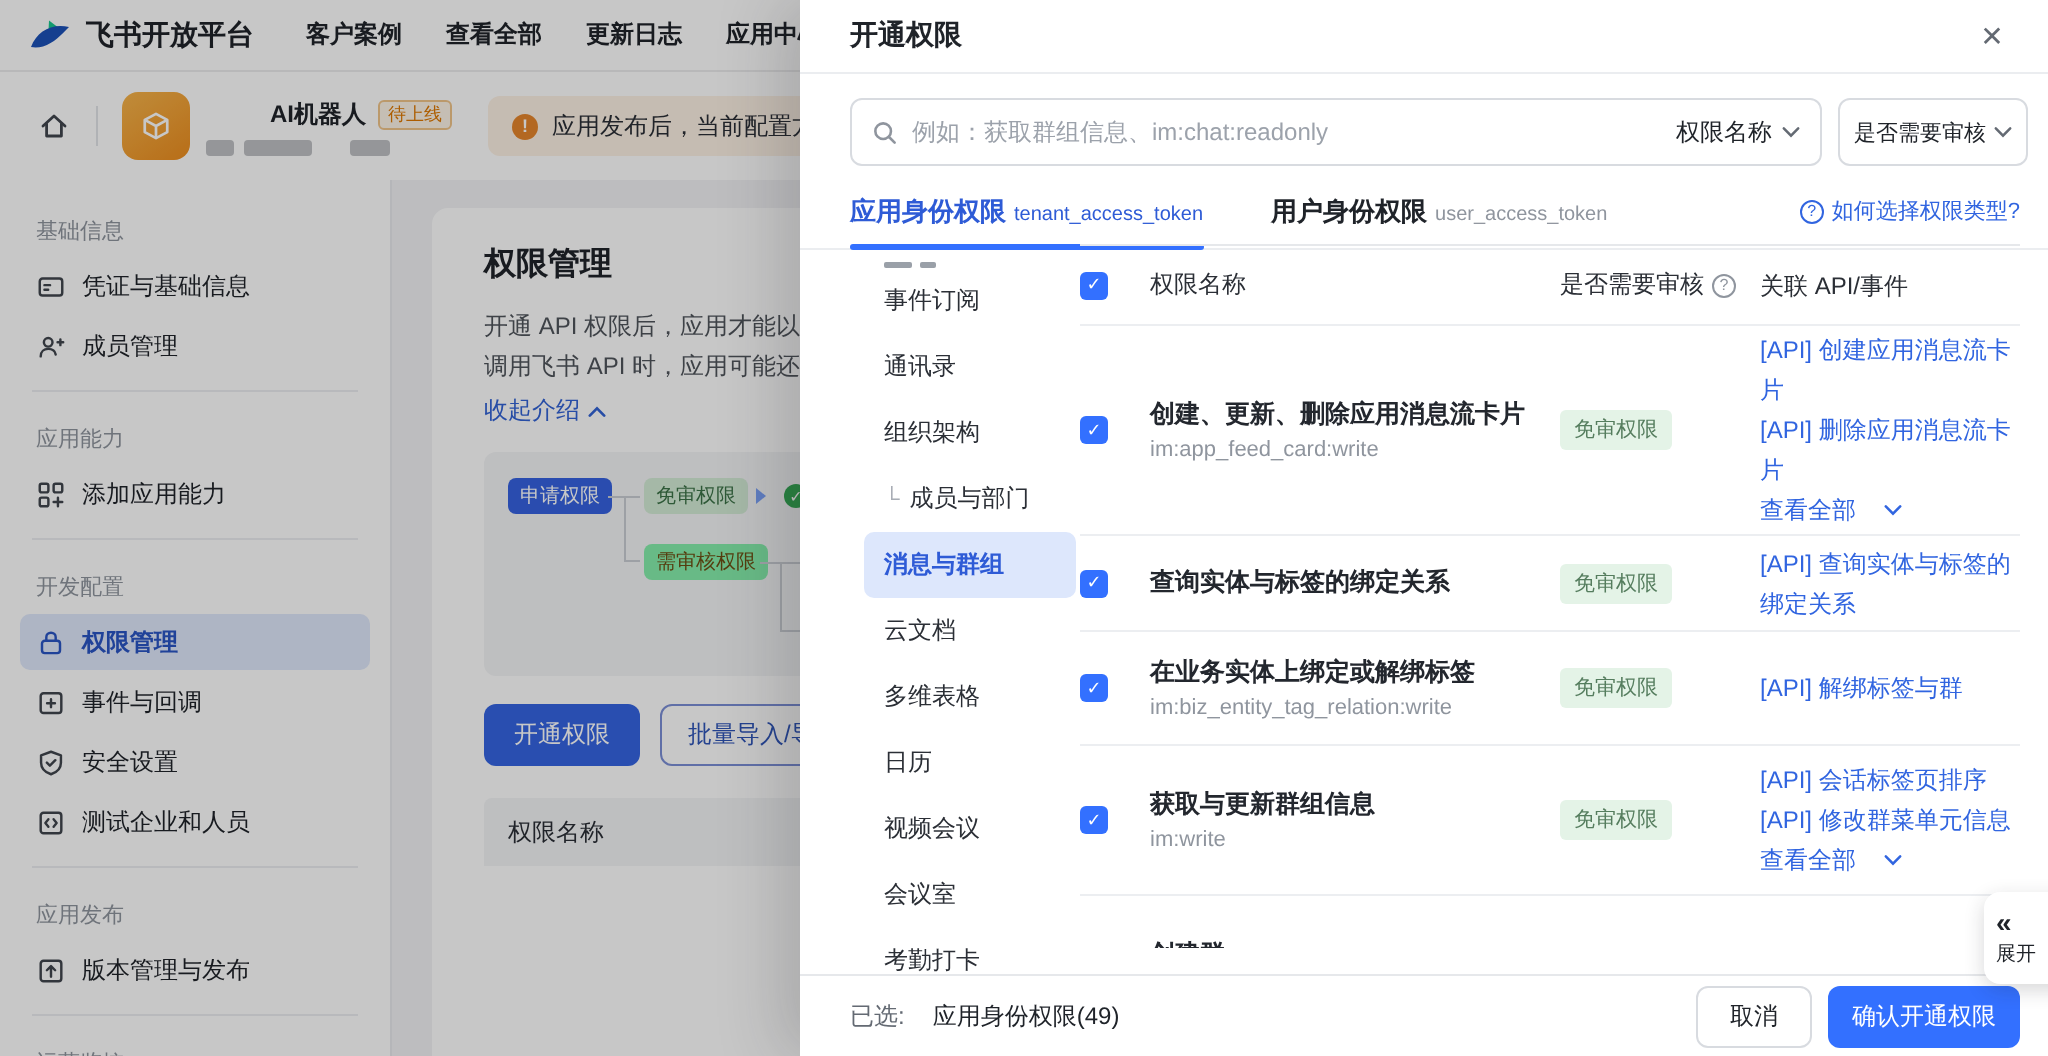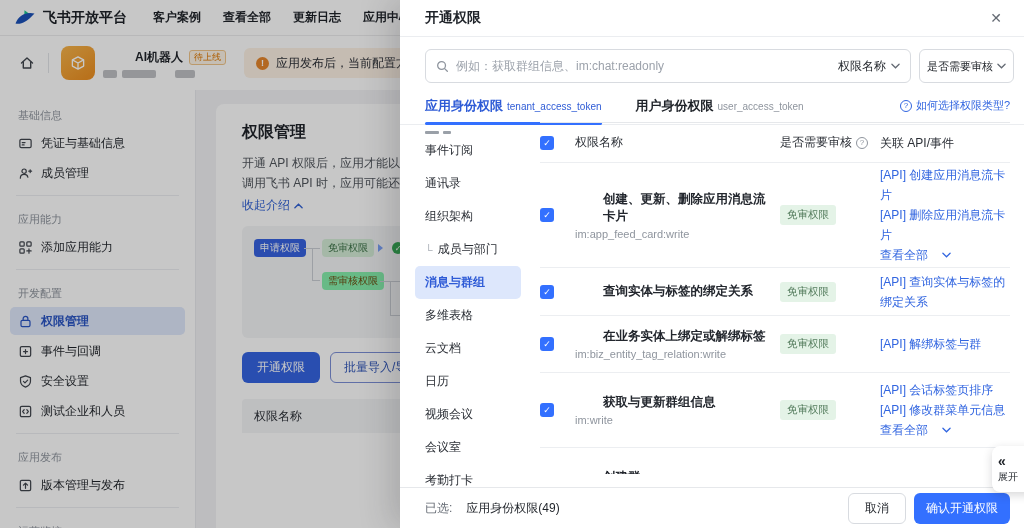--- a/index.html
+++ b/index.html
@@ -78,35 +78,35 @@
   .tab { display:flex; align-items:baseline; gap:4px; padding-bottom:9px; margin-right:34px; cursor:pointer; position:relative; }
   .tab .t-label { font-size:13px; font-weight:bold; color:#1f2329; }
   .tab .t-code { font-size:10px; color:#8f959e; }
   .tab.active .t-label, .tab.active .t-code { color:#2e5bd6; }
   .tab.active::after { content:""; position:absolute; left:0; right:0; bottom:-1px; height:3px; border-radius:2px; background:#3370ff; }
   .help-link { margin-left:auto; display:flex; align-items:center; gap:4px; font-size:11px; color:#3165e0; padding-bottom:11px; cursor:pointer; }
   .qmark { width:12px; height:12px; border-radius:50%; border:1px solid currentColor; font-size:8px; display:flex; align-items:center; justify-content:center; flex:none; }
   .qmark.gray { color:#8f959e; }
 
   .m-body { position:absolute; top:122px; left:0; right:0; bottom:41px; overflow:hidden; }
-  .cat-list { position:absolute; left:15px; top:0; width:106px; bottom:0; overflow:hidden; }
+  .cat-list { position:absolute; left:32px; top:0; width:106px; bottom:0; overflow:hidden; }
   .cat-clip { height:12px; display:flex; align-items:flex-end; gap:4px; padding:0 10px; overflow:hidden; cursor:pointer; }
   .cat-clip i { display:block; height:3px; background:#9aa0a8; border-radius:1px; }
   .cat-item { height:33px; display:flex; align-items:center; padding:0 10px; font-size:12px; color:#2b2f36; border-radius:5px; cursor:pointer; white-space:nowrap; }
   .cat-item.sub { gap:5px; color:#2b2f36; }
   .cat-item.sub .conn { color:#a8adb5; font-size:11px; }
   .cat-item.selected { background:#dde7fc; color:#2e5bd6; font-weight:bold; }
 
   .perm-table { position:absolute; left:140px; right:14px; top:0; bottom:0; font-size:12px; }
   .t-row { display:flex; align-items:center; border-top:1px solid #eceef1; }
   .t-row.thead { height:40px; border-top:1px solid #e6e8eb; color:#2b2f36; }
   .cell-chk { width:35px; flex:none; display:flex; align-items:center; }
   .checkbox { width:14px; height:14px; border-radius:3px; background:#3370ff; color:#fff; font-size:9px; display:flex; align-items:center; justify-content:center; cursor:pointer; }
   .cell-name { width:205px; flex:none; padding-right:12px; }
-  .perm-name { font-size:12.5px; font-weight:bold; color:#23272e; line-height:17px;margin-left:28px; }
+  .perm-name { font-size:12.5px; font-weight:bold; color:#23272e; line-height:17px; }
   .perm-code { font-size:11px; color:#8f959e; margin-top:3px; }
   .cell-review { width:100px; flex:none; display:flex; align-items:center; gap:4px; }
   .badge-free { display:inline-block; background:#e4f3e7; color:#557d5e; font-size:10.5px; border-radius:3px; padding:3px 7px; }
   .cell-api { flex:1; color:#3165e0; line-height:20px; }
   .api-link { cursor:pointer; }
   .view-all { display:inline-flex; align-items:center; gap:14px; cursor:pointer; }
   .t-row.partial { height:27px; overflow:hidden; align-items:flex-start; padding-top:21px; }
 
   .m-footer { position:absolute; left:0; right:0; bottom:0; height:41px; border-top:1px solid #e6e8eb; background:#fff; display:flex; align-items:center; padding:0 14px 0 25px; }
   .sel-label { font-size:12px; color:#646a73; }
@@ -355,22 +355,22 @@
             <i style="width:8px"></i>
           </div>
         <div class="cat-item">事件订阅</div>
         <div class="cat-item">通讯录</div>
         <div class="cat-item">组织架构</div>
         <div class="cat-item sub">
           <span class="conn">└</span>
           <span>成员与部门</span>
         </div>
         <div class="cat-item selected">消息与群组</div>
+        <div class="cat-item">云文档</div>
         <div class="cat-item">多维表格</div>
-        <div class="cat-item">云文档</div>
         <div class="cat-item">日历</div>
         <div class="cat-item">视频会议</div>
         <div class="cat-item">会议室</div>
         <div class="cat-item">考勤打卡</div>
       </div>
 
       <div class="perm-table">
         <div class="t-row thead">
           <div class="cell-chk">
               <span class="checkbox">✓</span>

